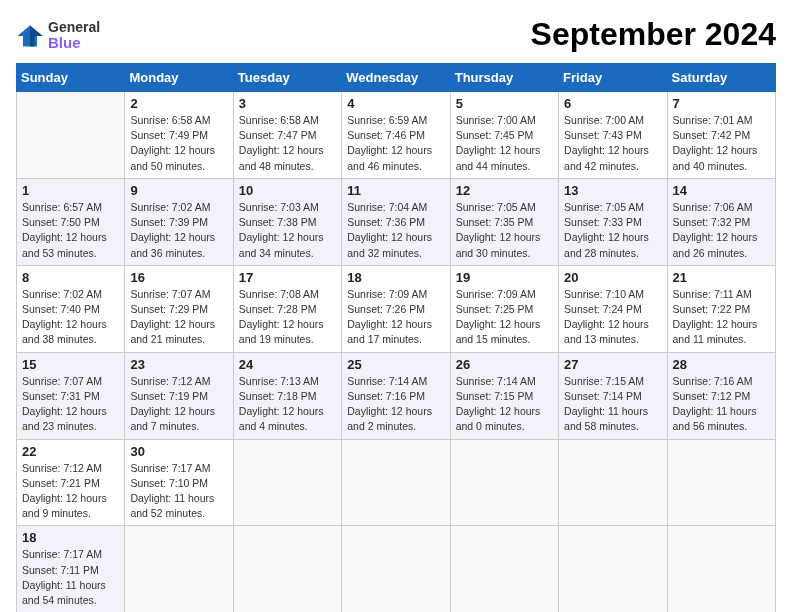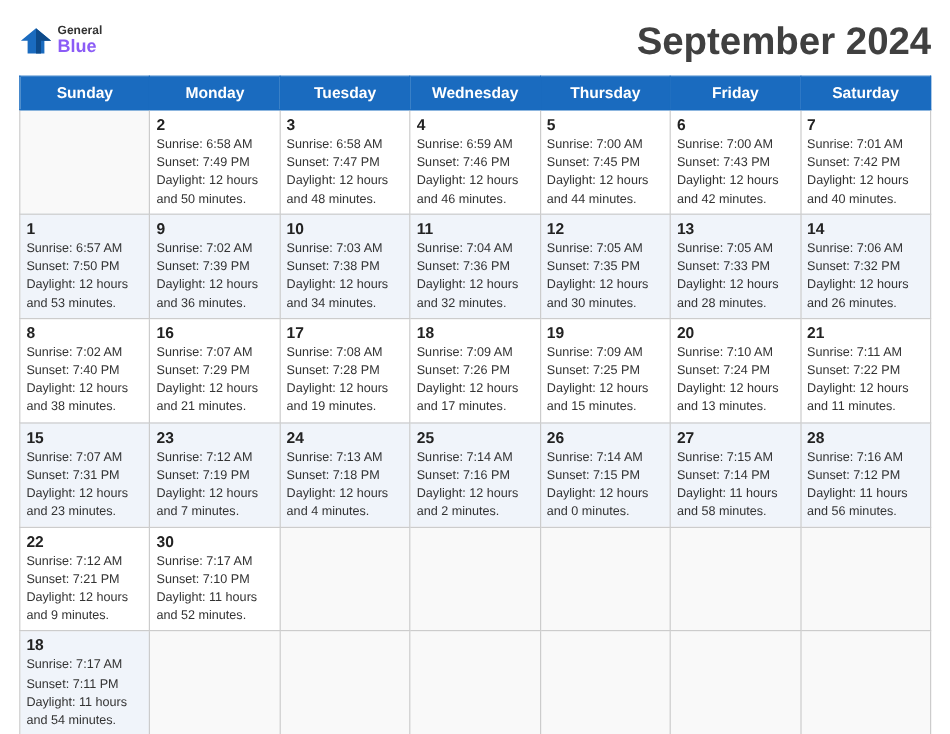--- a/index.html
+++ b/index.html
@@ -20,56 +20,56 @@
       display: flex;
       align-items: center;
       margin-top: 4px;
     }
     .logo-text {
       display: flex;
       flex-direction: column;
       line-height: 1.1;
     }
     .logo-general {
-      font-size: 10px;
+      font-size: 14px;
       font-weight: bold;
       color: #333;
     }
     .logo-blue {
       font-size: 15px;
       font-weight: bold;
       color: #8b5cf6;
     }
     .logo-icon {
       width: 28px;
       height: 28px;
       margin-right: 4px;
     }
     .title-area {
       text-align: right;
     }
     .month-title {
       font-size: 32px;
       font-weight: bold;
-      color: #404040;
+      color: #000000;
     }
     .location-title {
       font-size: 16px;
       color: #555;
     }
     table {
       width: 100%;
       border-collapse: collapse;
       font-size: 11px;
     }
     thead tr th {
       background: #1a6bbf;
       color: #fff;
       padding: 6px 4px;
-      text-align: center;
+      text-align: left;
       font-size: 13px;
       font-weight: bold;
       border: 1px solid #1a6bbf;
     }
     tbody tr td {
       border: 1px solid #ccc;
       vertical-align: top;
       padding: 4px 5px;
       height: 80px;
       width: calc(100% / 7);

